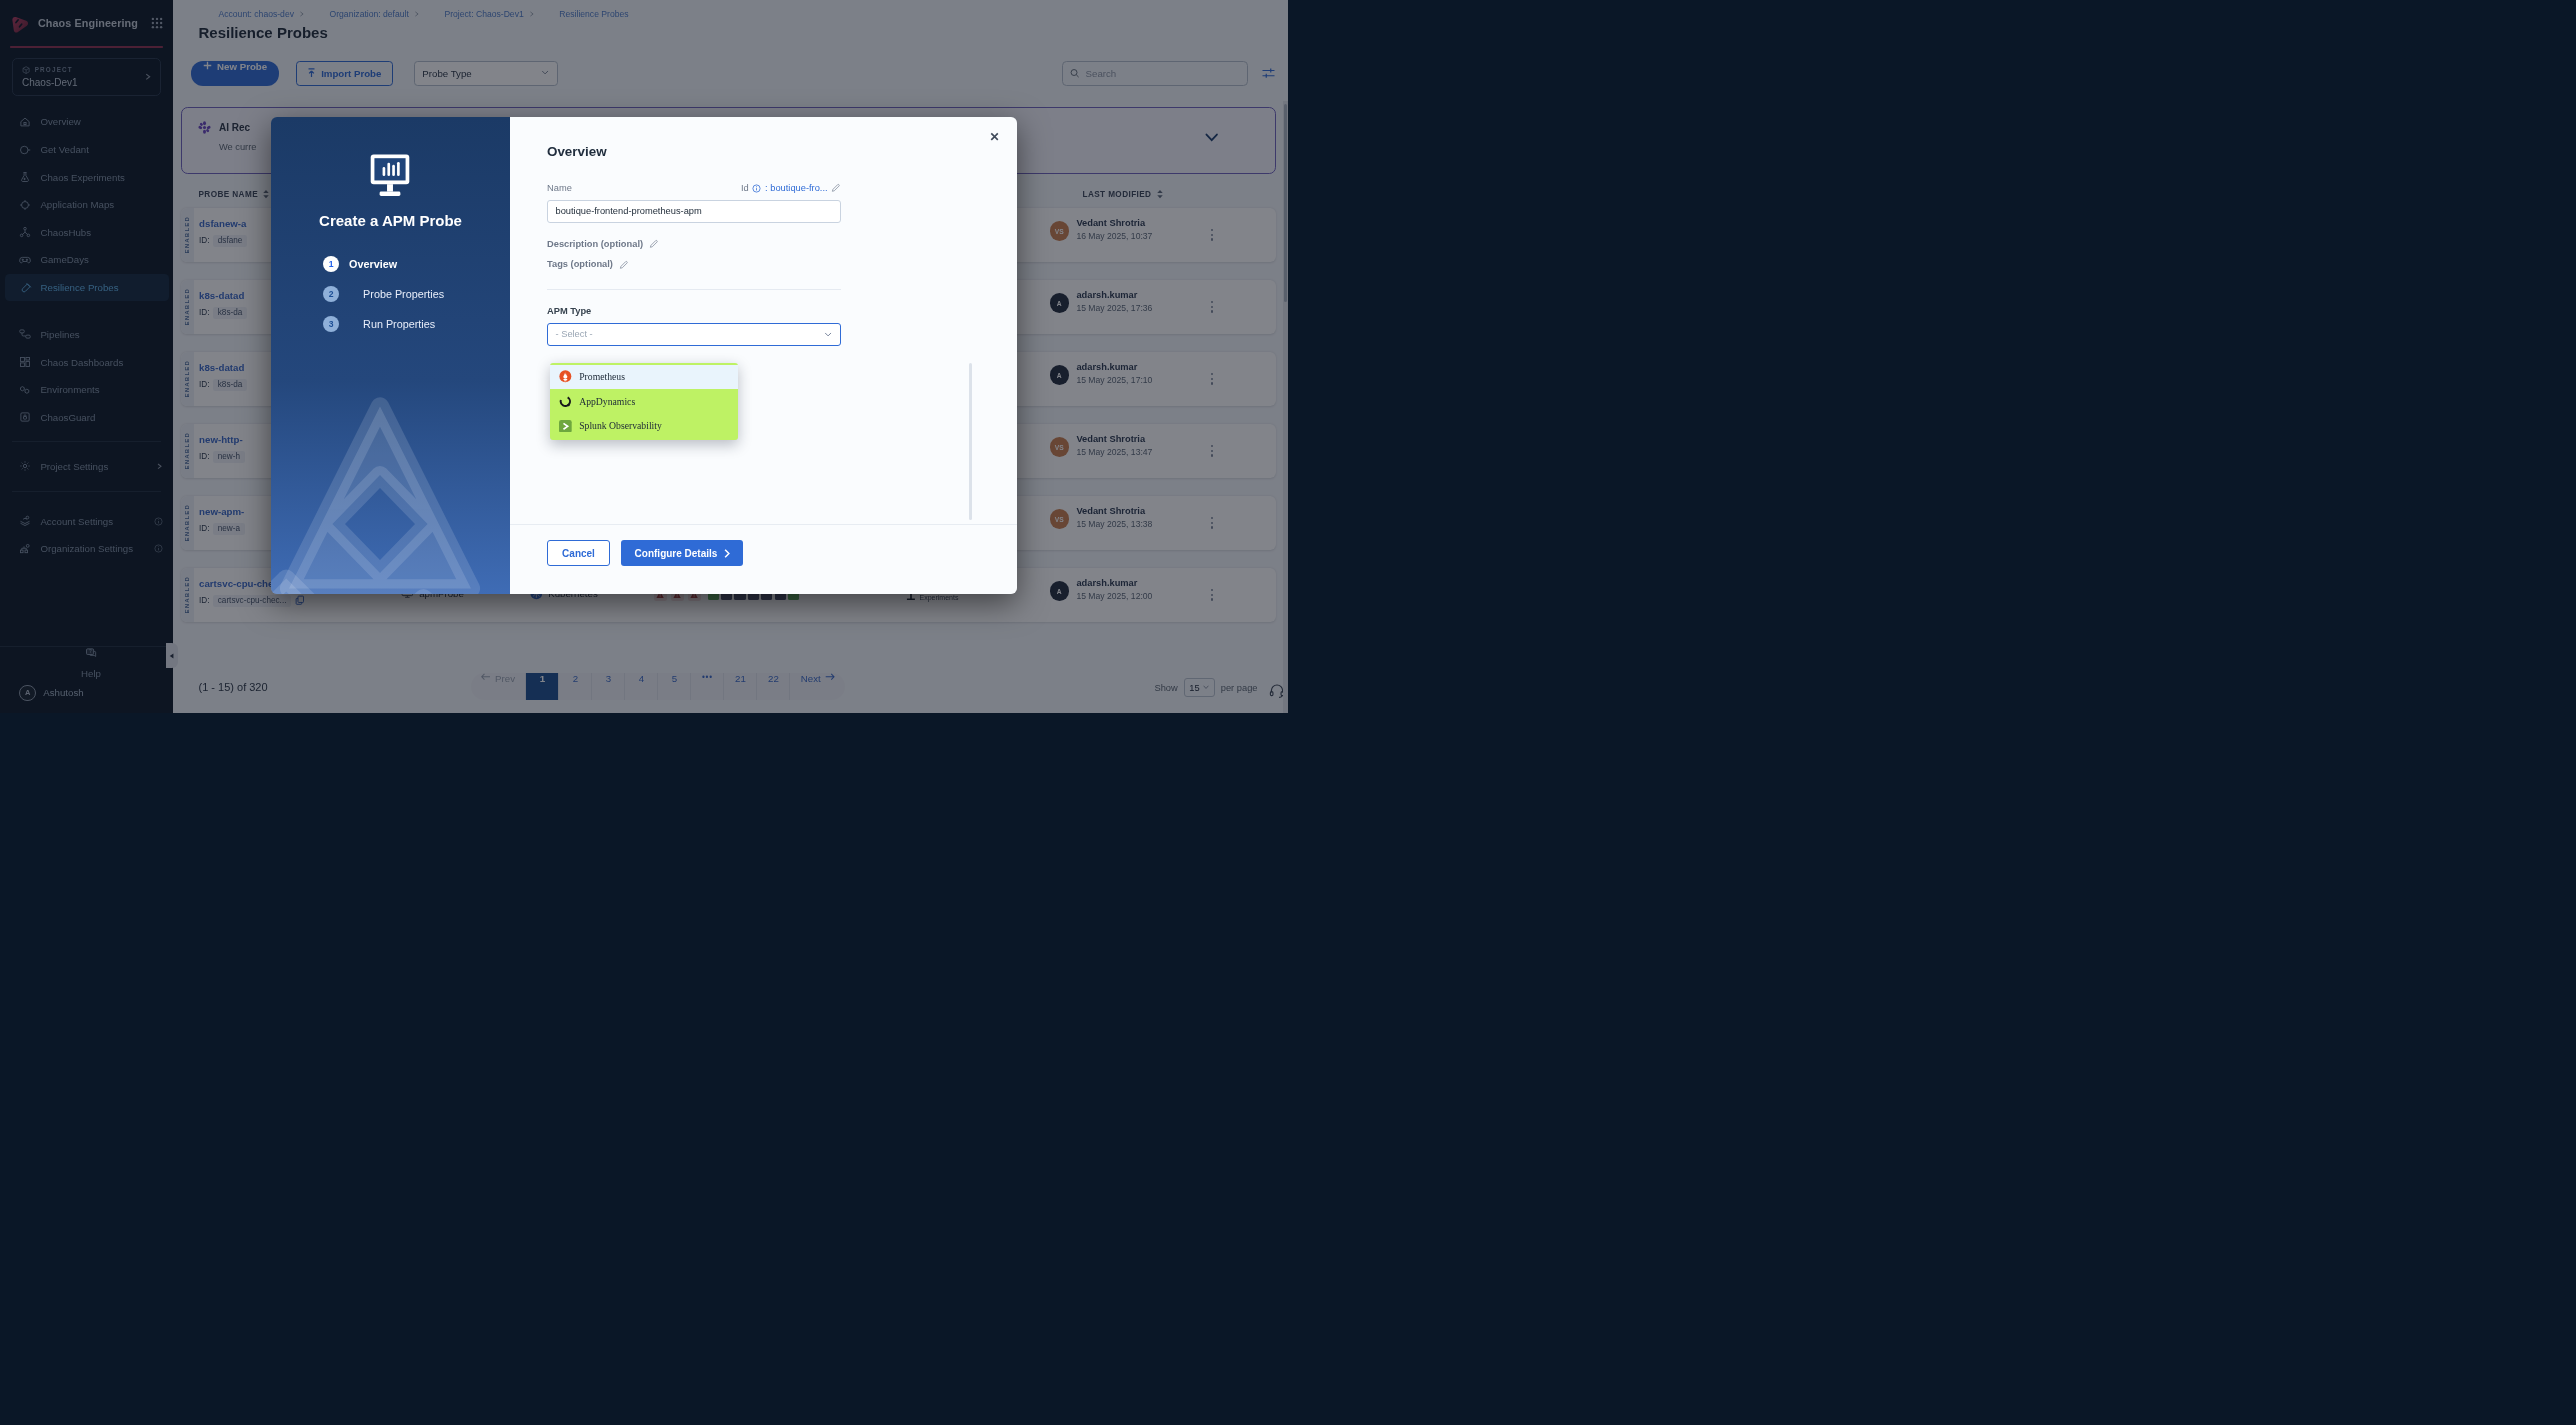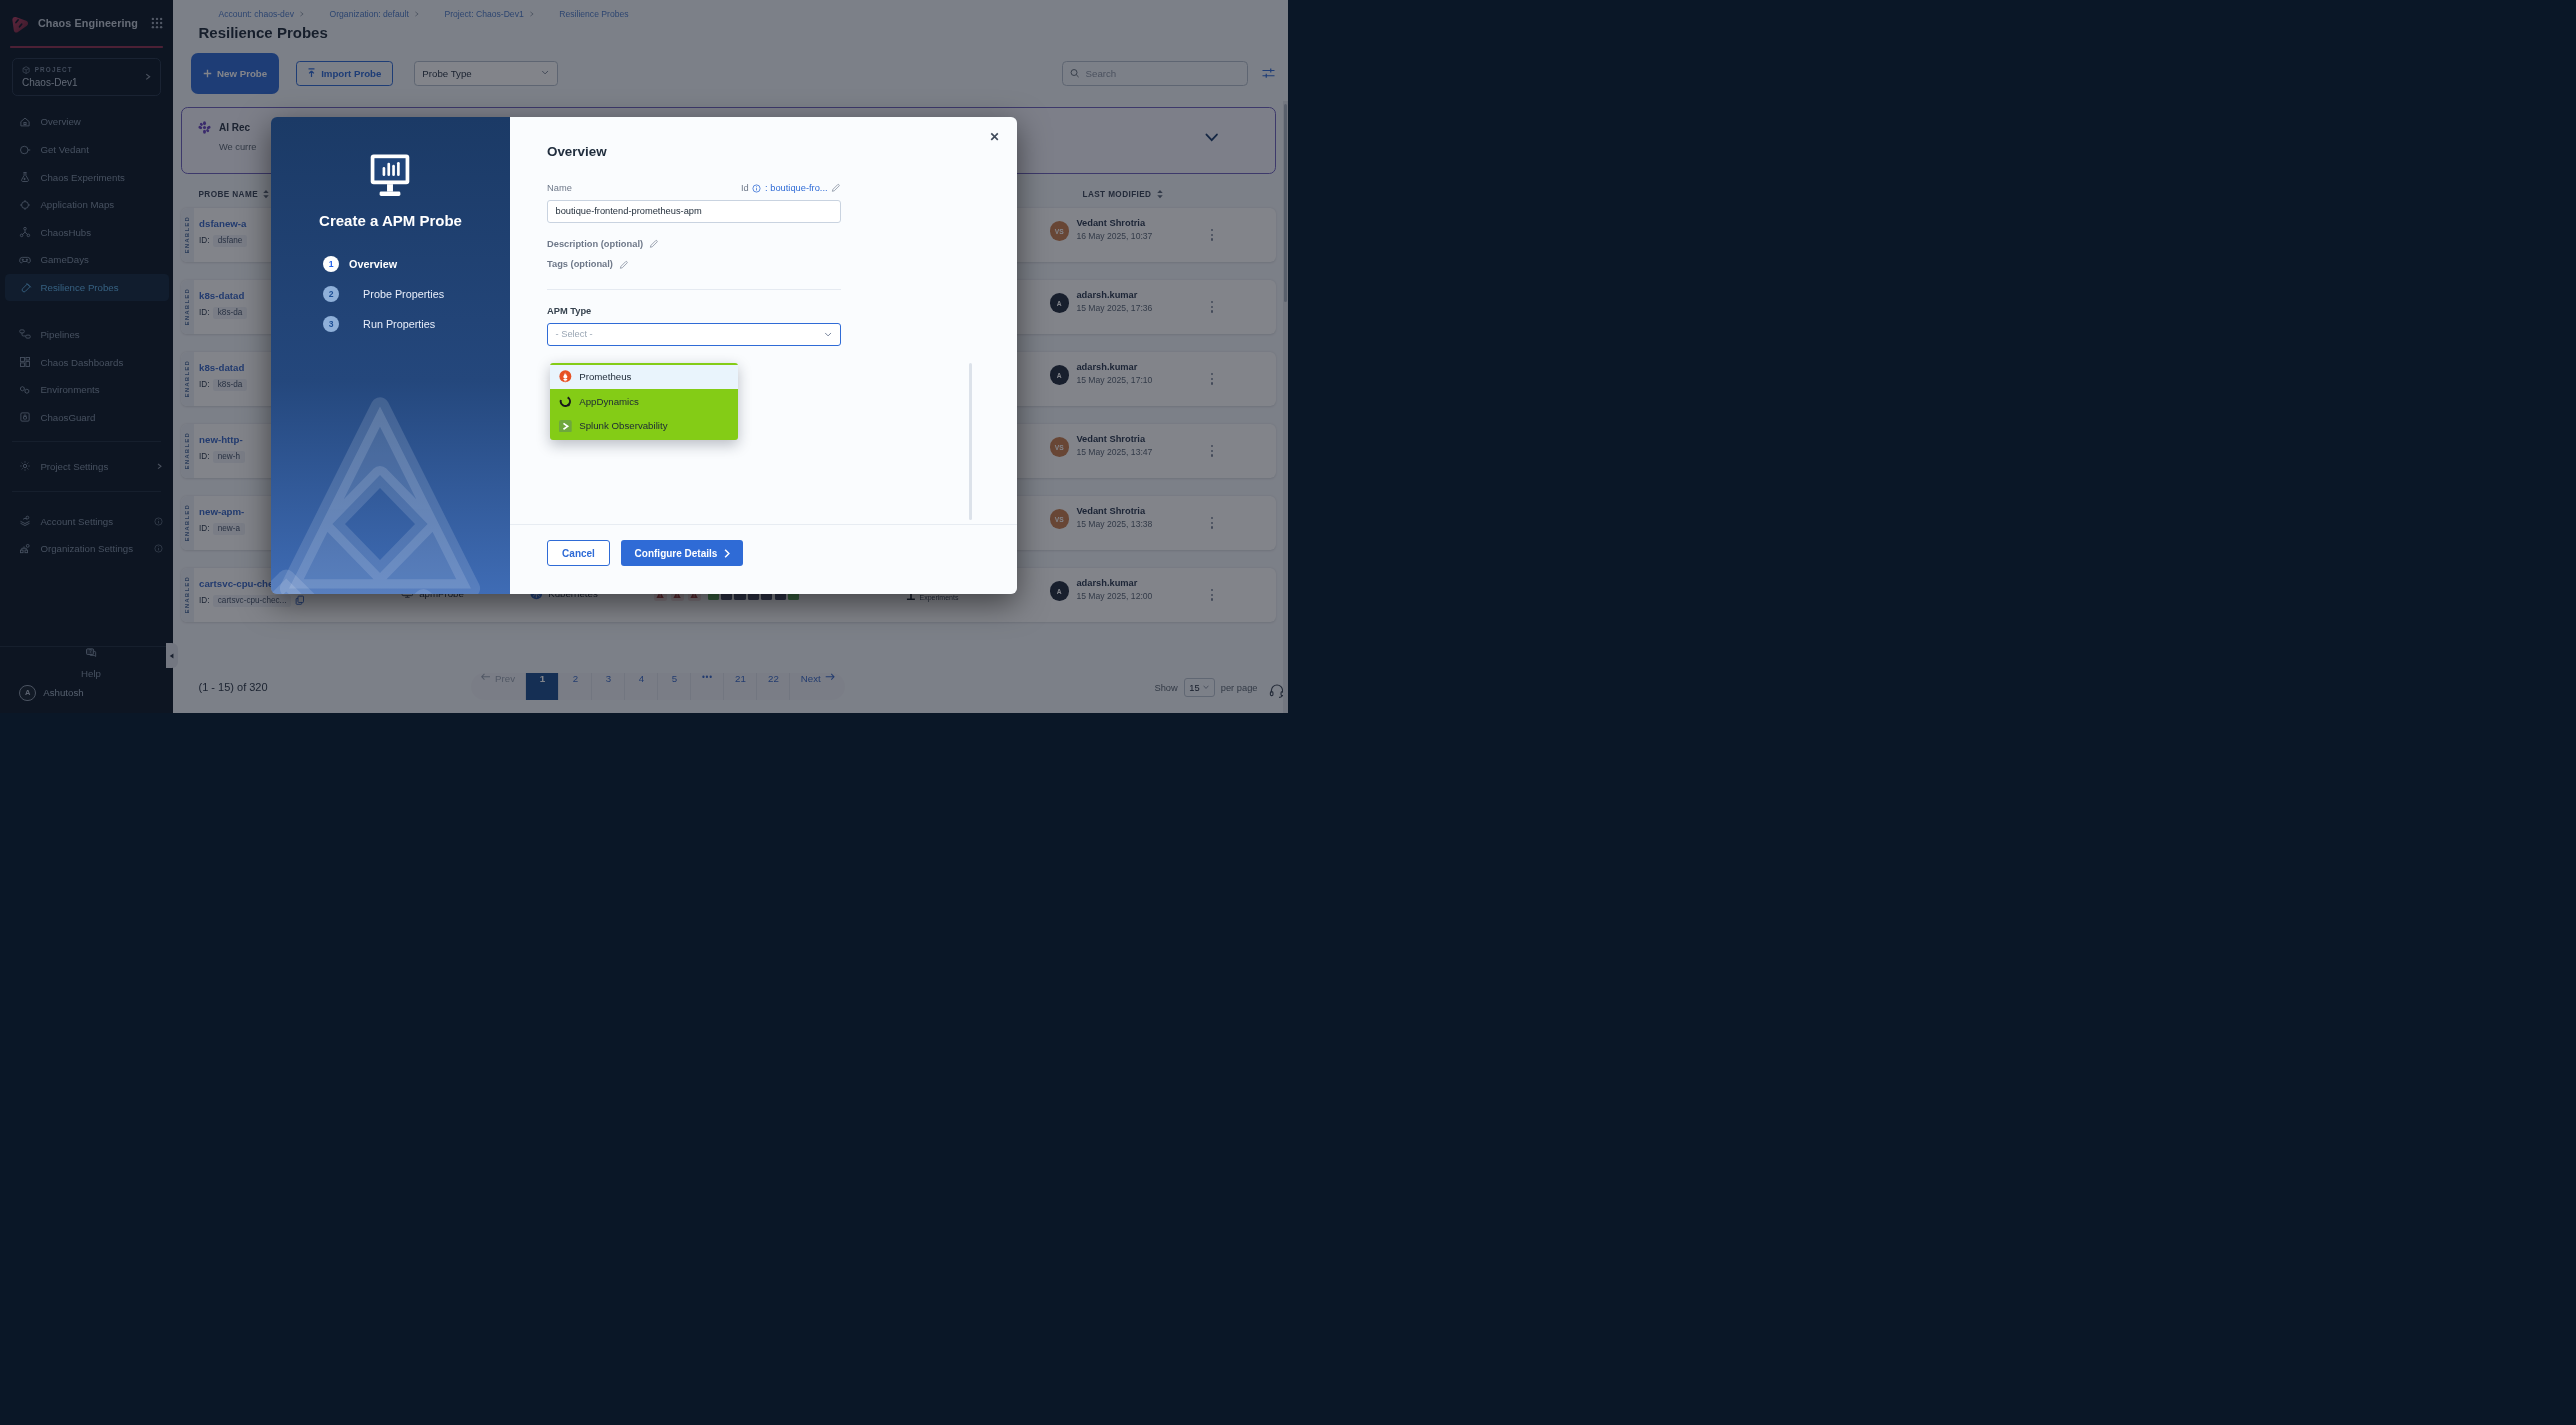--- a/index.html
+++ b/index.html
@@ -32,21 +32,21 @@
   .avatar-ring { width:16.4px; height:16.4px; border-radius:50%; border:1.1px solid #8a97a8; color:#aeb9c8; font-size:7.5px; font-weight:700; display:flex; align-items:center; justify-content:center; background:#16232f; }
   .user-name { font-size:9.7px; color:#9fb0c2; }
   .collapse-handle { position:absolute; left:166px; top:643px; width:12px; height:25px; background:#dfe4ec; border-radius:0 6px 6px 0; display:flex; align-items:center; justify-content:center; z-index:2; cursor:pointer; }
 
   
   .main { position:absolute; left:173px; top:0; width:1115px; height:713px; background:#f3f6fa; padding:0 12px 0 7.5px; }
   .breadcrumbs { margin:9px 0 0 18px; font-size:8.6px; color:#8e99a8; display:flex; gap:5.2px; align-items:center; }
   .breadcrumbs a { color:#4d7cc9; text-decoration:none; cursor:pointer;margin-left:20px; }
   .page-title { margin:5.2px 0 0 18px; font-size:15px; font-weight:700; color:#1e2b3a; }
   .toolbar { margin:19.4px 0 0 10.4px; display:flex; align-items:center; height:25px; }
-  .btn-primary { height:41px; padding:0 12px; background:#2f6bd6; color:#fff; border:none; border-radius:7px; font-size:9.7px; font-weight:700; display:flex; align-items:center; gap:5.2px; cursor:pointer; font-family:inherit; }
+  .btn-primary { height:25px; padding:0 12px; background:#2f6bd6; color:#fff; border:none; border-radius:12px; font-size:9.7px; font-weight:700; display:flex; gap:5.2px; cursor:pointer; font-family:inherit; }
   .btn-outline { height:25px; padding:0 10.4px; margin-left:16.4px; background:transparent; color:#2f6bd6; border:1.1px solid #2f6bd6; border-radius:3.7px; font-size:9.7px; font-weight:700; display:flex; align-items:center; gap:5.2px; cursor:pointer; font-family:inherit; }
   .select-box { height:25px; width:144px; margin-left:21px; background:#fff; border:0.7px solid #b4bfcc; border-radius:3.7px; display:flex; align-items:center; padding:0 7.5px; font-size:9.7px; color:#2a3646; cursor:pointer; }
   .select-box .cdown { margin-left:auto; }
   .toolbar-right { margin-left:auto; display:flex; align-items:center; gap:13.4px; }
   .search-box { width:186px; height:25px; border:0.7px solid #b4bfcc; border-radius:4.5px; display:flex; align-items:center; padding:0 7.5px; gap:6px; background:transparent; }
   .search-box input { border:none; outline:none; background:transparent; font-size:9.7px; color:#2a3646; width:100%; font-family:inherit; }
   .search-box input::placeholder { color:#8d97a6; }
   .filter-icon { width:15px; height:15px; cursor:pointer; }
 
   .ai-banner { margin:21px 0 0 0; height:67px; border:0.7px solid #6f63bf; background:#f5f5fc; border-radius:6.7px; position:relative; padding:12px 15px; overflow:hidden; }
@@ -124,21 +124,21 @@
   .label-row { display:flex; align-items:center; font-size:9.3px; color:#6e7889; }
   .id-group { margin-left:auto; display:flex; align-items:center; gap:3.7px; }
   .id-value { color:#2f6bd6; font-size:9.3px; }
   .pencil { color:#8a94a3; font-size:9px; cursor:pointer; }
   .text-input { margin-top:6.7px; width:100%; height:23px; border:0.7px solid #c9d3e0; border-radius:3px; background:#fff; padding:0 7.5px; font-size:9.3px; color:#1d2936; font-family:inherit; outline:none; }
   .opt-label { margin-top:16.4px; display:flex; align-items:center; gap:6px; font-size:9.3px; font-weight:700; color:#6e7889; }
   .form-divider { margin-top:19.4px; height:0.7px; background:#e5eaf1; }
   .apm-label { margin-top:16.4px; font-size:9.3px; font-weight:700; color:#37434f; }
   .apm-select { margin-top:6.7px; width:100%; height:23px; border:1.1px solid #2f6bd6; border-radius:3px; background:#fff; display:flex; align-items:center; padding:0 7.5px; font-size:9.3px; color:#9aa6b4; cursor:pointer; }
   .apm-select .cdown { margin-left:auto; }
-  .dropdown { position:absolute; left:40px; top:246px; width:188px; background:#84cc16; border-radius:3px; box-shadow:0 4.5px 13.4px rgba(20,30,50,.28); padding:1.5px 0; z-index:5; }
+  .dropdown { position:absolute; left:40px; top:246px; width:188px; background:#bef264; border-radius:3px; box-shadow:0 4.5px 13.4px rgba(20,30,50,.28); padding:1.5px 0; z-index:5;font-family:Liberation Serif, serif; }
   .dd-item { height:24.6px; display:flex; align-items:center; gap:7.5px; padding:0 9px; font-size:9.7px; color:#1c2836; cursor:pointer; }
   .dd-item.hl { background:#e9f4fc; }
   .dd-icon { width:12.7px; height:12.7px; flex:0 0 12.7px; display:flex; align-items:center; justify-content:center; }
   .form-scrollpiece { position:absolute; right:45px; top:246px; width:3px; height:157px; background:#dce2ea; border-radius:1.5px; }
   .footer-divider { position:absolute; left:0; right:0; top:407px; height:0.7px; background:#e7ecf2; }
   .modal-actions { position:absolute; left:37px; top:423px; display:flex; gap:11.2px; }
   .btn-cancel { width:63px; height:26px; background:#fff; border:1.1px solid #2f6bd6; color:#2f6bd6; font-weight:700; font-size:10px; border-radius:3px; cursor:pointer; font-family:inherit; }
   .btn-configure { height:26px; padding:0 13.4px; background:#2f6bd6; border:none; color:#fff; font-weight:700; font-size:10px; border-radius:3px; display:flex; align-items:center; gap:6.7px; cursor:pointer; font-family:inherit; }
 </style>
 </head>

